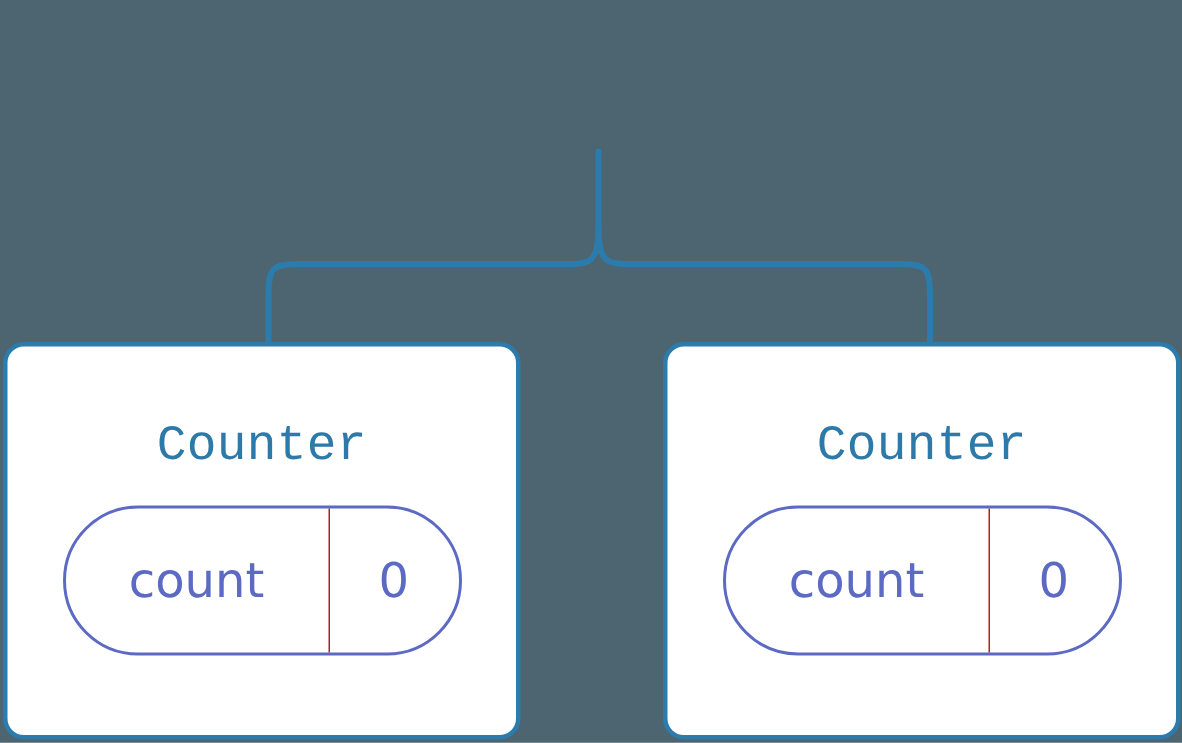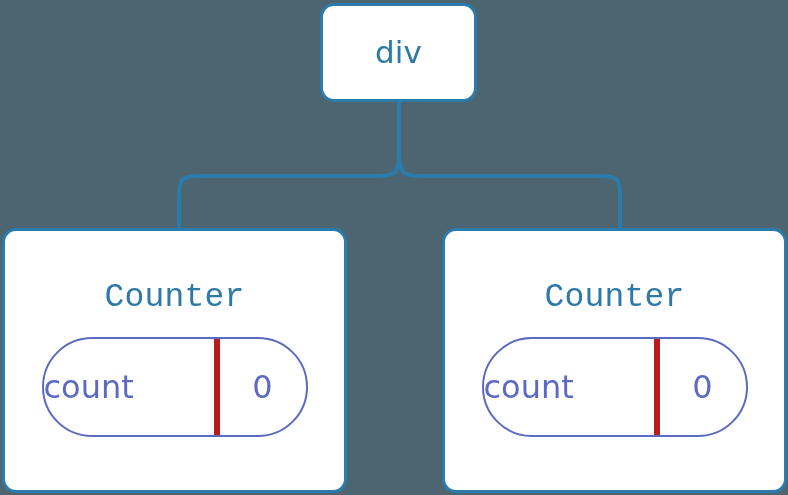--- a/index.html
+++ b/index.html
@@ -91,23 +91,23 @@
     border-radius: 50px;
     display: flex;
     align-items: stretch;
     background: transparent;
   }
 
   .pill-key {
     flex: 0 0 176px;
     display: flex;
     align-items: center;
-    justify-content: flex-start;
+    justify-content: center;
     box-sizing: border-box;
-    border-right: 6px solid #b91c1c;
+    border-right: 1px solid #b91c1c;
   }
 
   .pill-value {
     flex: 1 1 auto;
     display: flex;
     align-items: center;
     justify-content: center;
   }
 
   .pill-key-text,
@@ -124,23 +124,20 @@
 
   <svg id="connectors" viewBox="0 0 788 495" xmlns="http://www.w3.org/2000/svg">
 
     <path d="M 399 101 L 399 152" fill="none" stroke="#2b7cad" stroke-width="4" stroke-linecap="round"></path>
 
     <path d="M 399 152 C 399 176 393 176 375 176 L 201 176 C 181 176 179 178 179 198 L 179 228" fill="none" stroke="#2b7cad" stroke-width="4" stroke-linecap="round"></path>
 
     <path d="M 399 152 C 399 176 405 176 423 176 L 598 176 C 618 176 620 178 620 198 L 620 228" fill="none" stroke="#2b7cad" stroke-width="4" stroke-linecap="round"></path>
   </svg>
 
-  <div class="node node-root">
-    <span class="node-title">div</span>
-  </div>
 
   <div class="node node-child left">
     <span class="node-title">Counter</span>
     <div class="state-pill">
       <div class="pill-key">
         <span class="pill-key-text">count</span>
       </div>
       <div class="pill-value">
         <span class="pill-value-text">0</span>
       </div>

